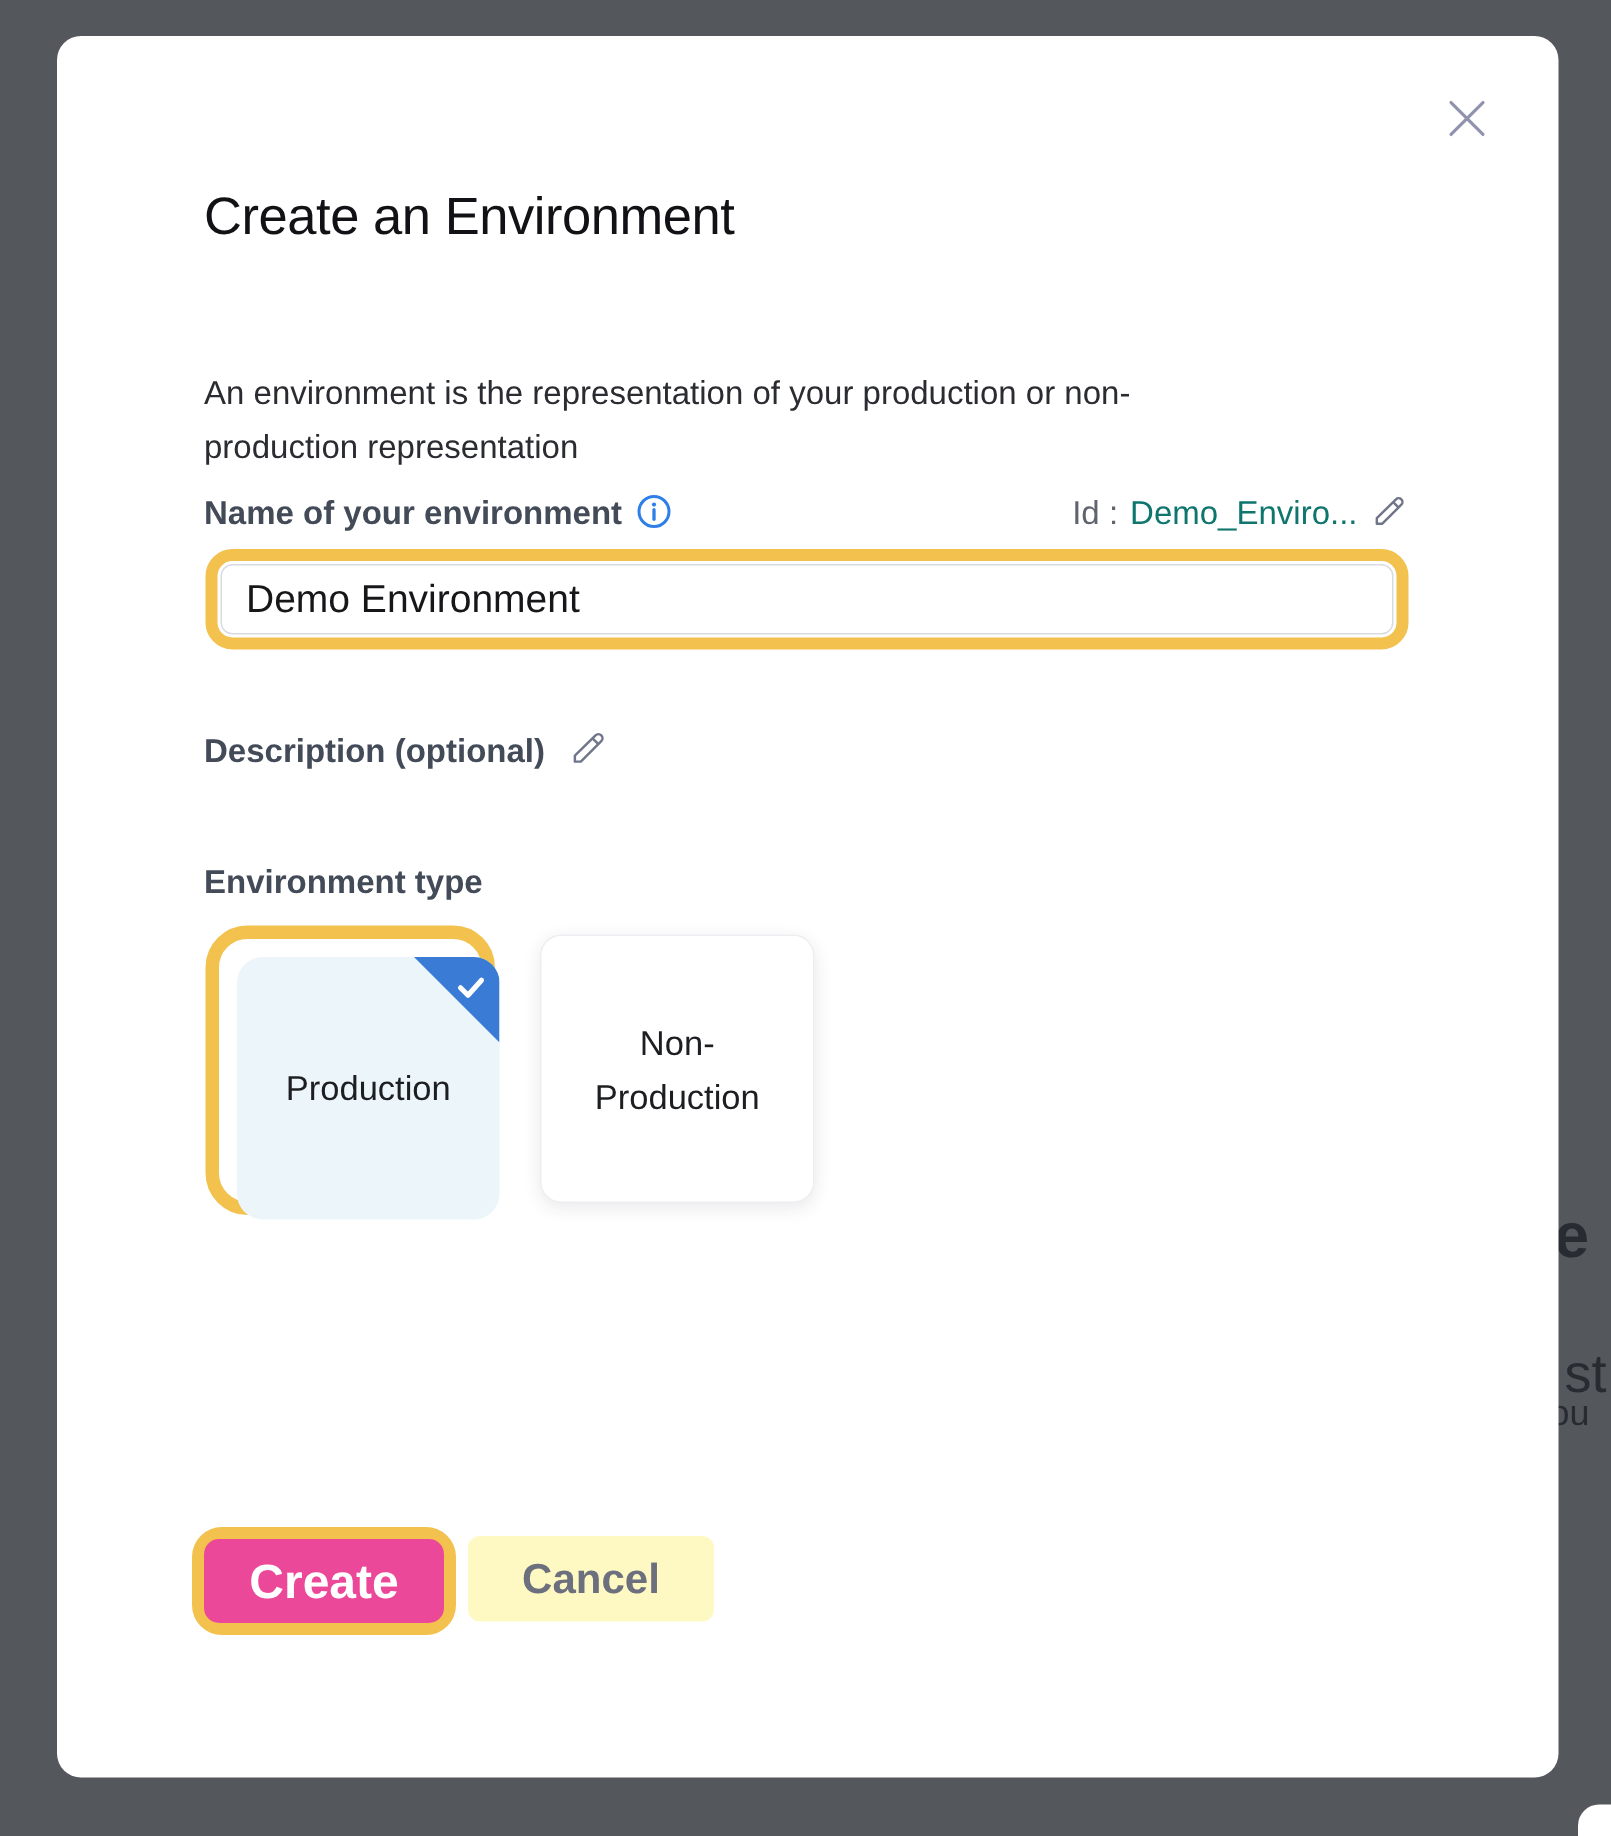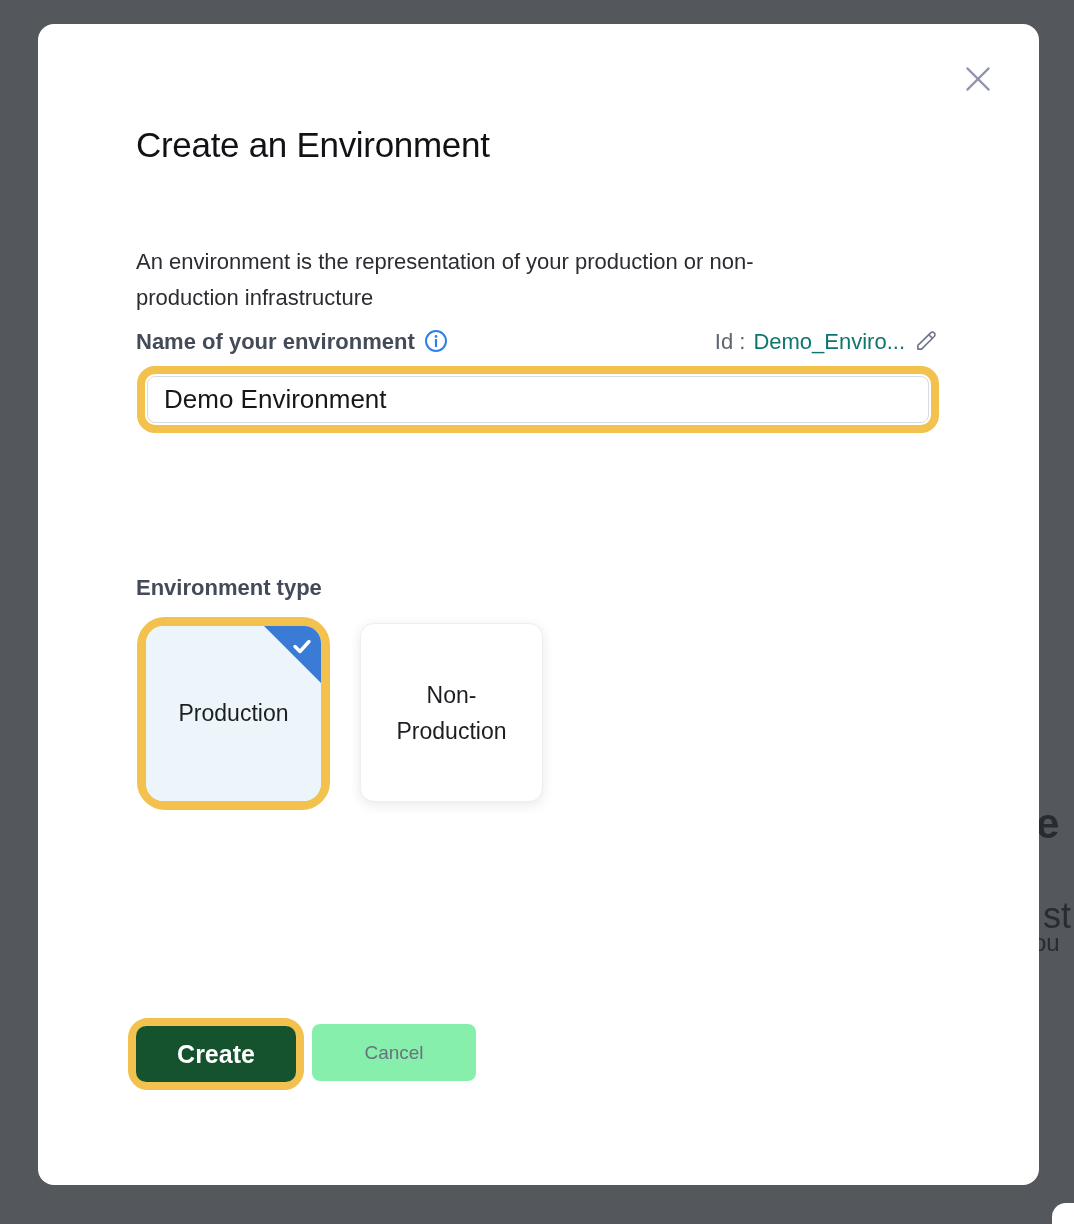--- a/index.html
+++ b/index.html
@@ -92,21 +92,21 @@
     display: flex; align-items: center; gap: 15px;
   }
 
   
   .envtype-label { position: absolute; left: 98px; top: 551px; }
 
   .prod-ring {
     position: absolute; left: 99px; top: 593px;
     width: 193px; height: 193px;
     border: 9px solid #F2C14E; border-radius: 28px;
-    background: #fff; padding: 0;
+    background: #fff; padding: 12px;
   }
   .type-card {
     display: flex; align-items: center; justify-content: center;
     font-size: 23px; color: #1D1E22; text-align: center;
     cursor: pointer;
   }
   .card-prod {
     width: 175px; height: 175px;
     background: #ECF6FA; border-radius: 17px;
     position: relative; overflow: hidden;
@@ -130,30 +130,30 @@
   .card-nonprod .card-label { display: inline-block; width: 130px; }
 
   
   .create-ring {
     position: absolute; left: 90px; top: 994px;
     width: 176px; height: 72px;
     border-radius: 20px;
   }
   .create-btn {
     width: 100%; height: 100%;
-    background: #14532d; border: none; border-radius: 10px;
-    color: #ffffff; font-size: 25px; font-weight: 700;
+    background: #ec4899; border: none; border-radius: 10px;
+    color: #ffffff; font-size: 32px; font-weight: 700;
     font-family: "Liberation Sans", sans-serif;
     cursor: pointer;
   }
   .cancel-btn {
     position: absolute; left: 274px; top: 1000px;
     width: 164px; height: 57px;
-    background: #86efac; border: none; border-radius: 8px;
-    color: #6C707E; font-size: 19px; font-weight: 400;
+    background: #fef9c3; border: none; border-radius: 8px;
+    color: #6C707E; font-size: 28px; font-weight: 700;
     font-family: "Liberation Sans", sans-serif;
     cursor: pointer;
   }
 </style>
 </head>
 <body>
 
 <div class="stage">
 
   <span class="frag frag-e">e</span>
@@ -169,21 +169,21 @@
           <line x1="4.5" y1="4.5" x2="19.5" y2="19.5"></line>
           <line x1="19.5" y1="4.5" x2="4.5" y2="19.5"></line>
         </svg>
       </span>
     </button>
 
     <h1 class="modal-title">Create an Environment</h1>
 
     <p class="modal-desc">
       <span>An environment is the representation of your production or non-</span>
-      <span>production infrastructure</span>
+      <span>production representation</span>
     </p>
 
     <div class="name-head">
       <div class="name-label-wrap">
         <span class="field-label">Name of your environment</span>
         <button class="info-btn">
           <span>
             <svg width="24" height="24" viewBox="0 0 24 24">
               <circle cx="12" cy="12" r="10" fill="none" stroke="#2F7FE8" stroke-width="2"></circle>
               <circle cx="12" cy="7.4" r="1.4" fill="#2F7FE8"></circle>
@@ -203,20 +203,31 @@
             </svg>
           </span>
         </button>
       </div>
     </div>
 
     <div class="highlight-ring name-ring">
       <input class="name-input" type="text" value="Demo Environment" style="">
     </div>
 
+    <div class="desc-row">
+      <span class="field-label">Description (optional)</span>
+      <button class="icon-btn">
+        <span>
+          <svg width="28" height="28" viewBox="0 0 24 24" fill="none" stroke="#70768A" stroke-width="1.4" stroke-linejoin="round">
+            <path d="M4.5 19.5h3.4L19.6 7.8a2.3 2.3 0 0 0-3.3-3.3L4.5 16.1v3.4z"></path>
+            <path d="M14.6 6.2l3.2 3.2"></path>
+          </svg>
+        </span>
+      </button>
+    </div>
 
     <span class="field-label envtype-label">Environment type</span>
 
     <div class="highlight-ring prod-ring">
       <div class="type-card card-prod">
         <div class="corner-badge"></div>
         <span class="corner-check">
           <svg width="24" height="24" viewBox="0 0 24 24" fill="none" stroke="#ffffff" stroke-width="3.4" stroke-linecap="round" stroke-linejoin="round">
             <polyline points="5 12.5 10 17.5 19 7.5"></polyline>
           </svg>

